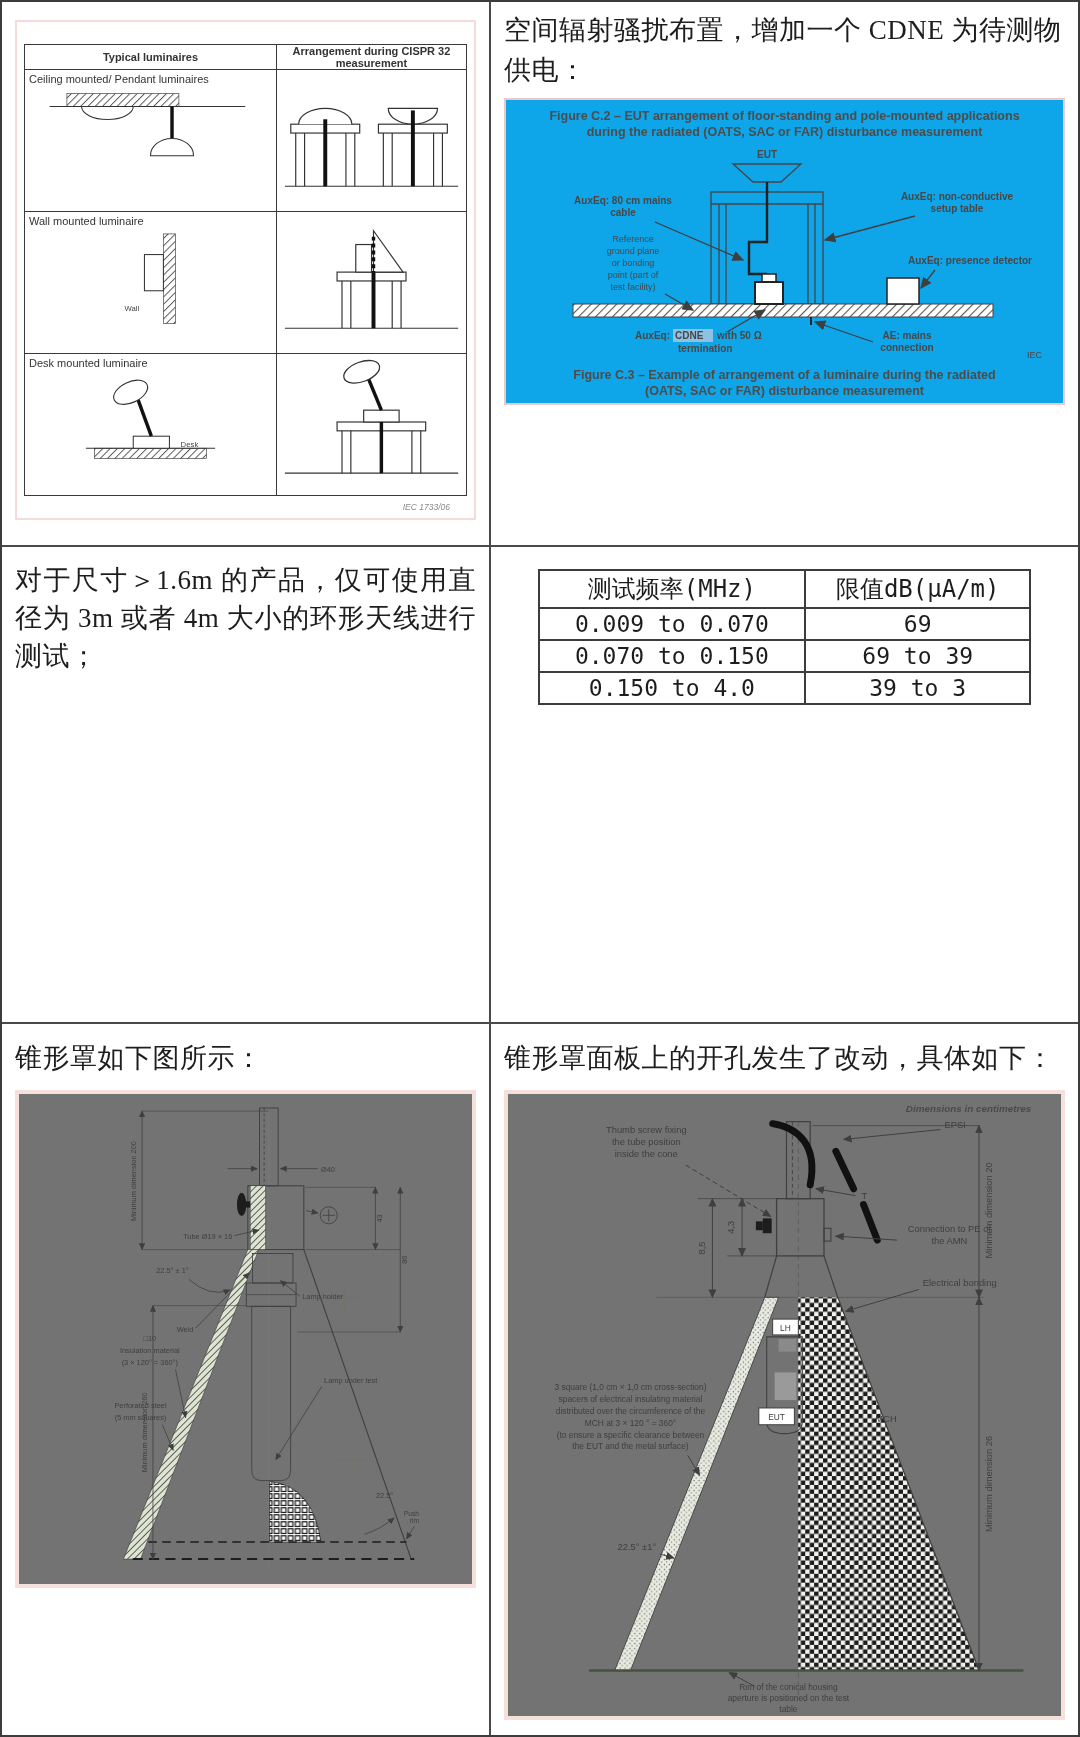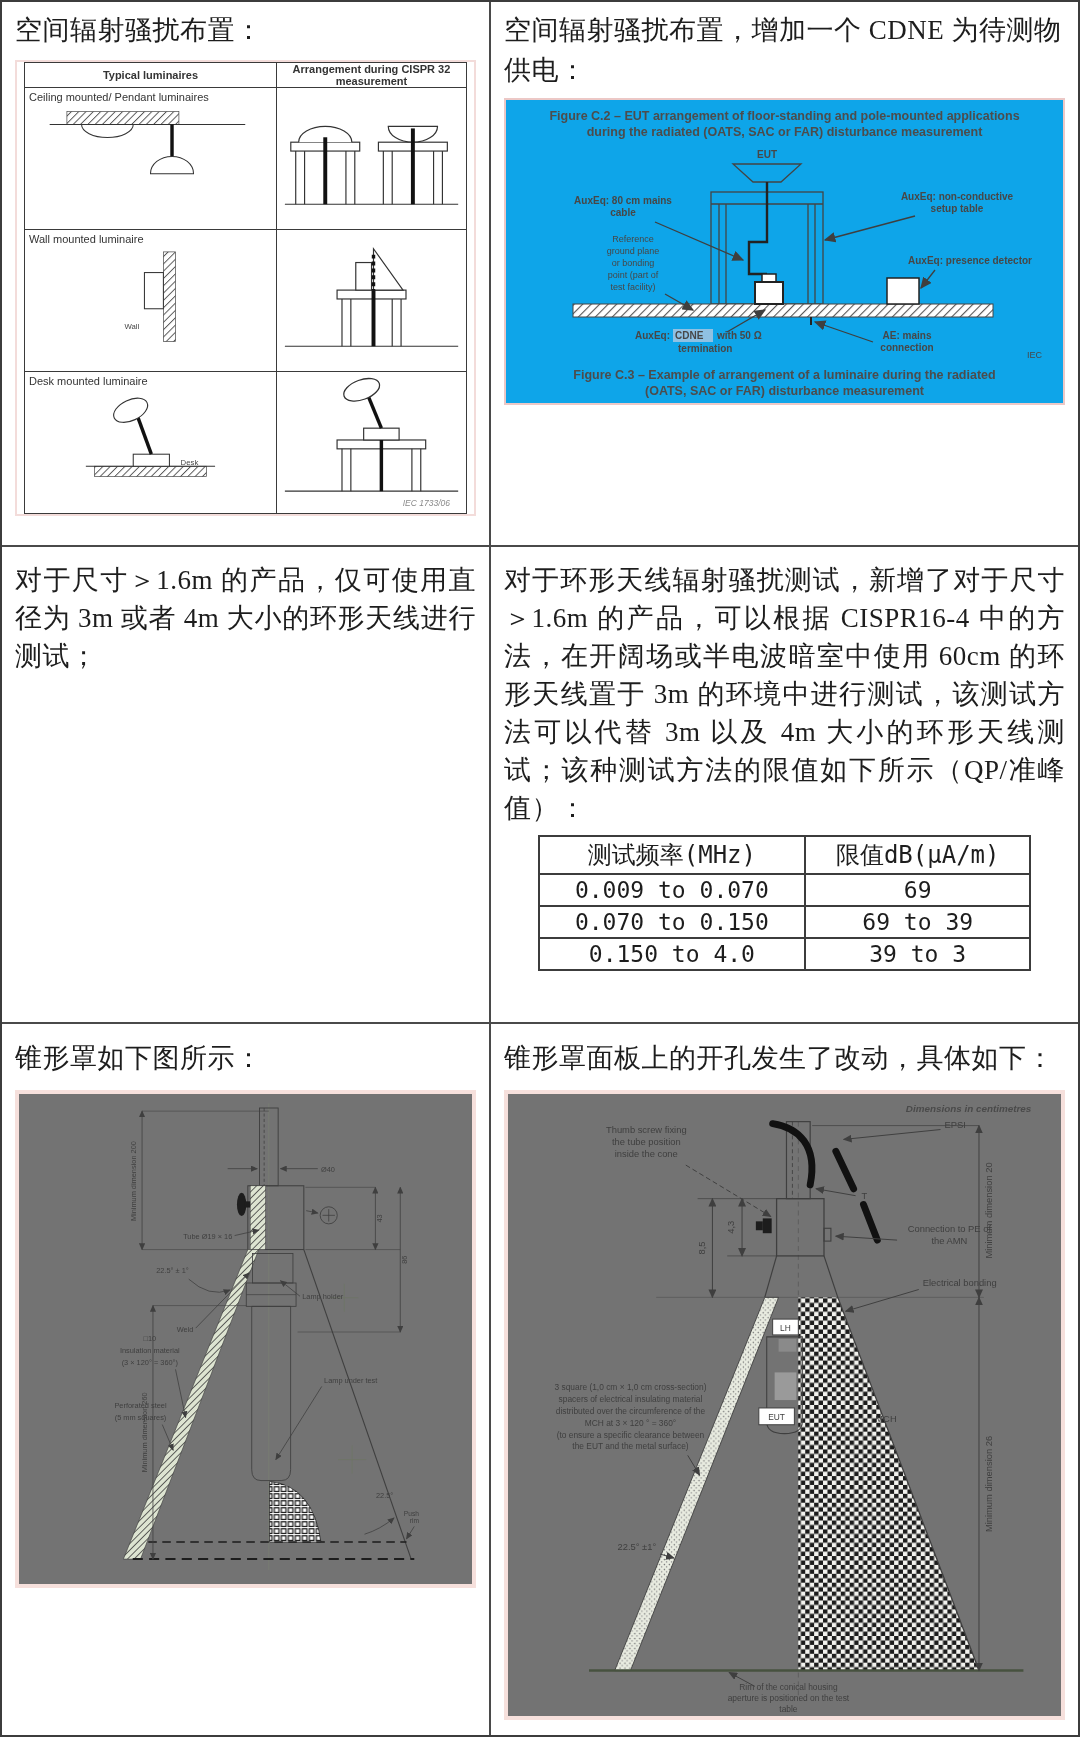--- a/index.html
+++ b/index.html
@@ -7,21 +7,21 @@
   body { width:1080px; height:1737px; font-family:"Liberation Serif", serif; color:#1d1d1d; }
   .doc { width:1080px; height:1737px; background:#fff; border:2px solid #3c3c3c;
          display:grid; grid-template-columns:489px 1fr; grid-template-rows:545px 477px auto; }
   .cell { border-right:2px solid #4a4a4a; border-bottom:2px solid #4a4a4a; padding:8px 13px; position:relative; overflow:hidden; }
   .cell.cR { border-right:none; }
   .cell.rB { border-bottom:none; }
   .cn-title { font-size:27px; line-height:40px; letter-spacing:.5px; }
   .cn-para  { font-size:27px; line-height:38px; letter-spacing:.5px; text-align:justify; }
 
   
-  .lum-fig { margin-top:10px; border:2px solid #f3dcda; background:#fff; padding:0 7px; position:relative; }
+  .lum-fig { margin-top:10px; border:2px solid #f3dcda; background:#fff; padding:22px 7px; position:relative; }
   .lum-table { width:100%; border-collapse:collapse; table-layout:fixed; }
   .lum-table th, .lum-table td { border:1.5px solid #3a3a3a; }
   .lum-table th { height:24px; font:bold 11px "Liberation Sans", sans-serif; color:#333; text-align:center; }
   .lum-table td { height:142px; vertical-align:top; padding:3px 4px; }
   .lum-label { font:11px "Liberation Sans", sans-serif; color:#333; }
   .lum-iec { position:absolute; right:24px; bottom:6px; font:italic 8.5px "Liberation Sans", sans-serif; color:#8a8a8a; }
 
   
   .figc2 { margin-top:8px; border:2px solid #ecc8c6; background:#0ea5e9; padding:8px 6px 4px 6px; }
   .figc2-title { font:bold 12.5px "Liberation Sans", sans-serif; color:#4c4c4c; text-align:center; line-height:16px; }
@@ -42,21 +42,20 @@
   .tech { font:9.5px "Liberation Sans", sans-serif; fill:#3f3f3f; }
   .tech-sm { font:8.5px "Liberation Sans", sans-serif; fill:#3f3f3f; }
   .tech-it { font:italic bold 10px "Liberation Sans", sans-serif; fill:#4a4a4a; }
 </style>
 </head>
 <body>
 
 <div class="doc">
 
   <div class="cell">
-    <div class="cn-title">空间辐射骚扰布置：</div>
     <div class="lum-fig">
       <table class="lum-table">
         <tbody>
             <tr>
           <th style="width:57%">Typical luminaires</th>
           <th>Arrangement during CISPR 32 measurement</th>
         </tr>
         <tr>
           <td>
             <div class="lum-label">Ceiling mounted/ Pendant luminaires</div>
@@ -219,21 +218,20 @@
       <div class="figc2-title">Figure C.3 – Example of arrangement of a luminaire during the radiated</div>
       <div class="figc2-title">(OATS, SAC or FAR) disturbance measurement</div>
     </div>
   </div>
 
   <div class="cell" style="padding-top:14px;">
     <div class="cn-para">对于尺寸＞1.6m 的产品，仅可使用直径为 3m 或者 4m 大小的环形天线进行测试；</div>
   </div>
 
   <div class="cell cR" style="padding-top:14px;">
-    <div class="cn-para">对于环形天线辐射骚扰测试，新增了对于尺寸＞1.6m 的产品，可以根据 CISPR16-4 中的方法，在开阔场或半电波暗室中使用 60cm 的环形天线置于 3m 的环境中进行测试，该测试方法可以代替 3m 以及 4m 大小的环形天线测试；该种测试方法的限值如下所示（QP/准峰值）：</div>
     <table class="limits">
       <tbody>
           <tr>
         <th>测试频率(MHz)</th>
         <th>限值dB(μA/m)</th>
       </tr>
       <tr>
         <td>0.009 to 0.070</td>
         <td>69</td>
       </tr>

